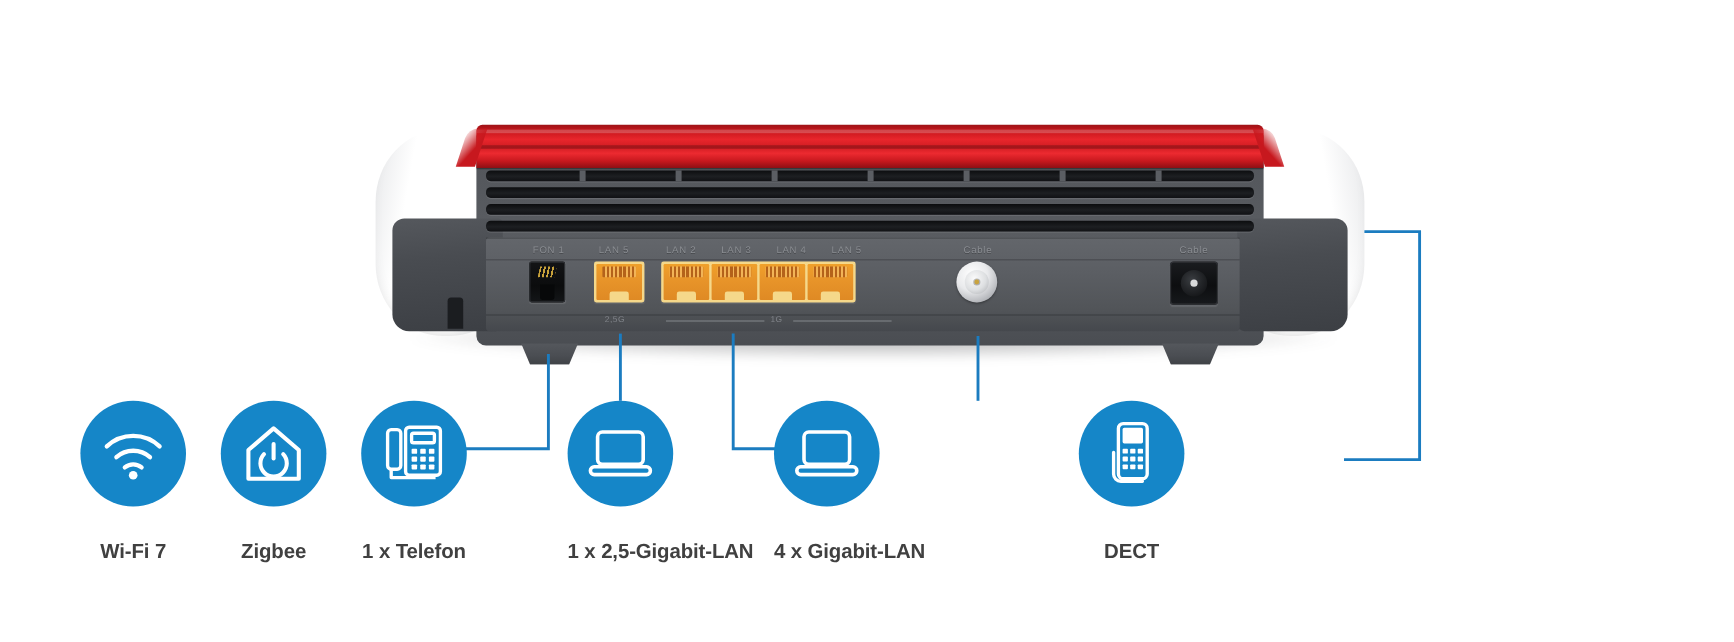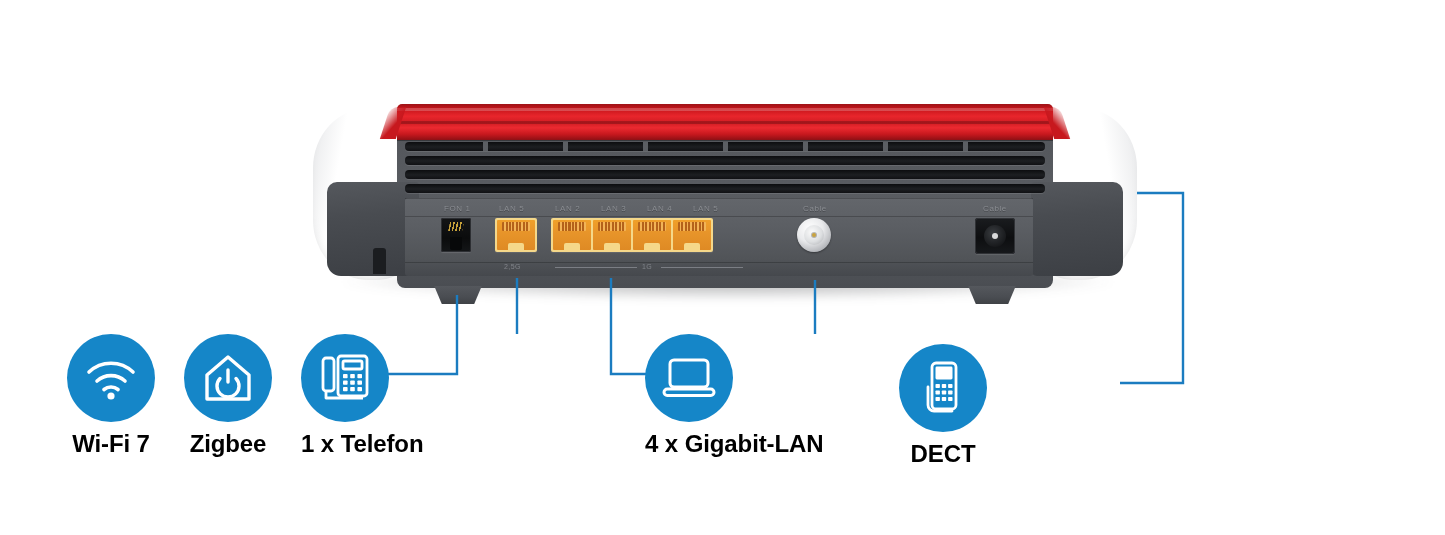--- a/index.html
+++ b/index.html
@@ -333,25 +333,25 @@
     height: 88px;
     border-radius: 50%;
     background: var(--blue, #1586C8);
     display: flex;
     align-items: center;
     justify-content: center;
     margin: 0 auto;
   }
   .circle svg { display: block; }
   .feat-label {
-    margin-top: 8px;
+    margin-top: 28px;
     font-family: "Liberation Sans", sans-serif;
-    font-size: 24px;
+    font-size: 17px;
     font-weight: bold;
-    color: #000000;
+    color: #404040;
     letter-spacing: -0.1px;
     white-space: nowrap;
   }
 </style>
 </head>
 <body>
 
 <div id="stage">
 
   <svg id="connectors" viewBox="0 0 1445 535" width="1445" height="535">
@@ -494,33 +494,42 @@
           <rect x="38.4" y="27.5" width="4.6" height="4.2" rx="0.8"></rect>
           <rect x="24" y="34" width="4.6" height="4.2" rx="0.8"></rect>
           <rect x="31.2" y="34" width="4.6" height="4.2" rx="0.8"></rect>
           <rect x="38.4" y="34" width="4.6" height="4.2" rx="0.8"></rect>
         </g>
       </svg>
     </div>
     <div class="feat-label">1 x Telefon</div>
   </div>
 
+  <div class="feature" style="left:473px; top:334px; width:88px;">
+    <div class="circle">
+      <svg width="54" height="42" viewBox="0 0 54 42">
+        <rect x="8" y="3" width="38" height="27" rx="4" fill="none" stroke="#ffffff" stroke-width="3"></rect>
+        <rect x="2" y="32" width="50" height="6.5" rx="3.2" fill="none" stroke="#ffffff" stroke-width="3"></rect>
+      </svg>
+    </div>
+    <div class="feat-label">1 x 2,5-Gigabit-LAN</div>
+  </div>
 
   <div class="feature" style="left:645px; top:334px; width:88px;">
     <div class="circle">
       <svg width="54" height="42" viewBox="0 0 54 42">
         <rect x="8" y="3" width="38" height="27" rx="4" fill="none" stroke="#ffffff" stroke-width="3"></rect>
         <rect x="2" y="32" width="50" height="6.5" rx="3.2" fill="none" stroke="#ffffff" stroke-width="3"></rect>
       </svg>
     </div>
     <div class="feat-label">4 x Gigabit-LAN</div>
   </div>
 
 
-  <div class="feature" style="left:899px; top:344px; width:88px;">
+  <div class="feature" style="left:899px; top:334px; width:88px;">
     <div class="circle">
       <svg width="42" height="54" viewBox="0 0 42 54">
         <rect x="10" y="2" width="24" height="46" rx="4" fill="none" stroke="#ffffff" stroke-width="2.8"></rect>
         <rect x="13.5" y="5.5" width="17" height="13" rx="1.4" fill="#ffffff"></rect>
         <path d="M6,26 L6,44 A6,6 0 0 0 12,50 L30,50" fill="none" stroke="#ffffff" stroke-width="2.8" stroke-linecap="round"></path>
         <g fill="#ffffff">
           <rect x="13.5" y="23" width="4.4" height="4" rx="0.7"></rect>
           <rect x="19.8" y="23" width="4.4" height="4" rx="0.7"></rect>
           <rect x="26.1" y="23" width="4.4" height="4" rx="0.7"></rect>
           <rect x="13.5" y="29.5" width="4.4" height="4" rx="0.7"></rect>

